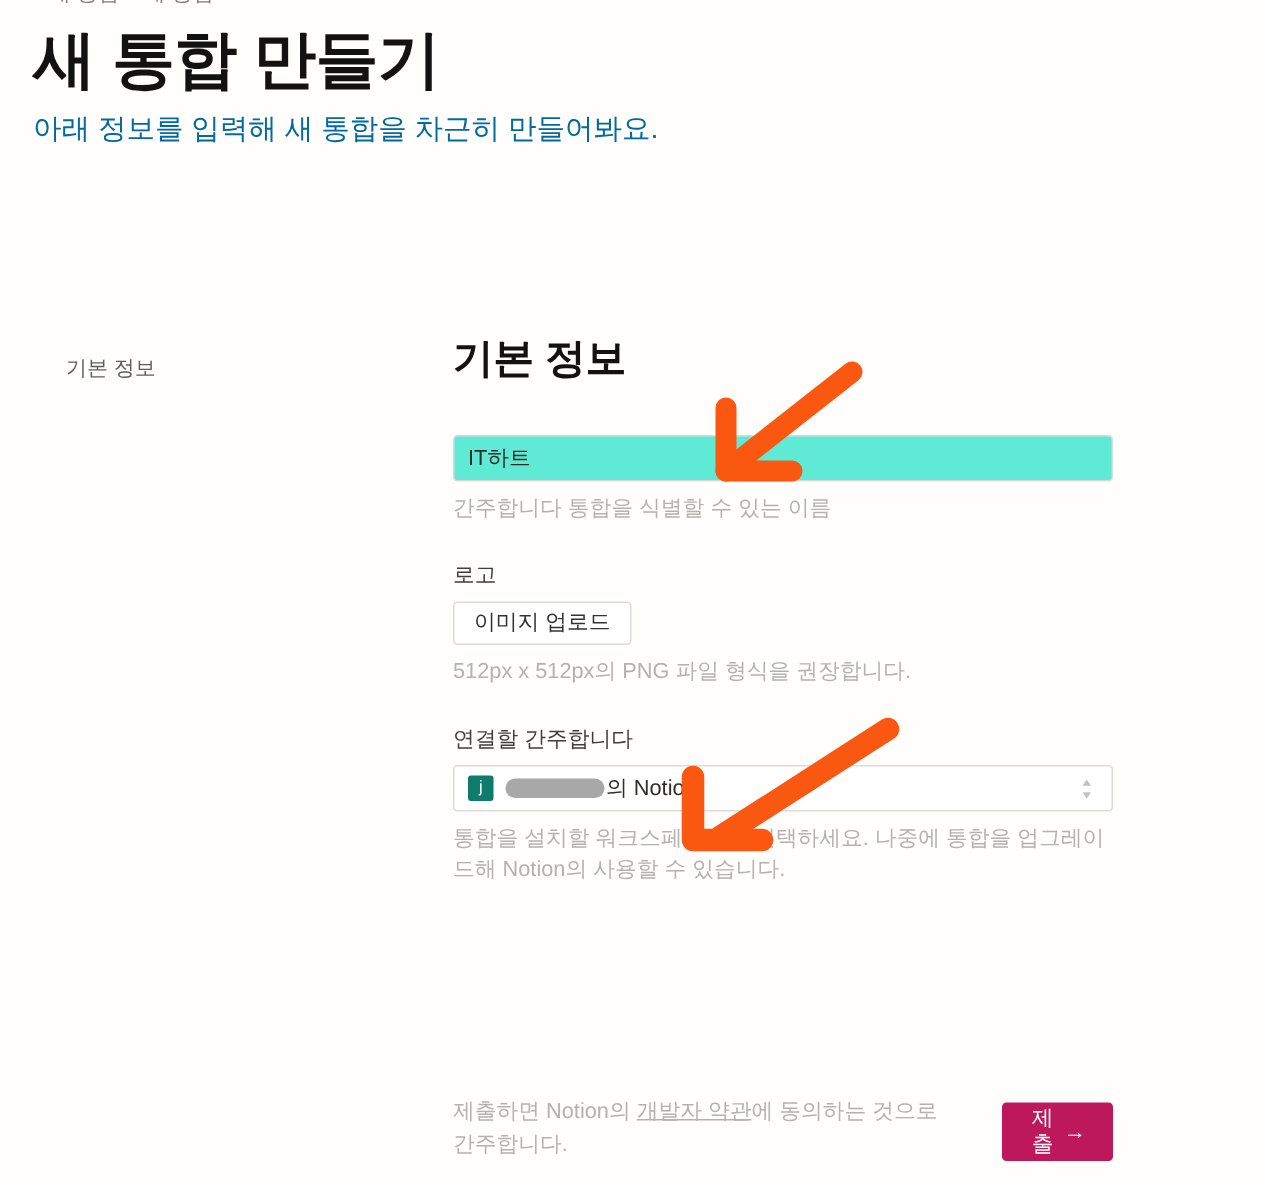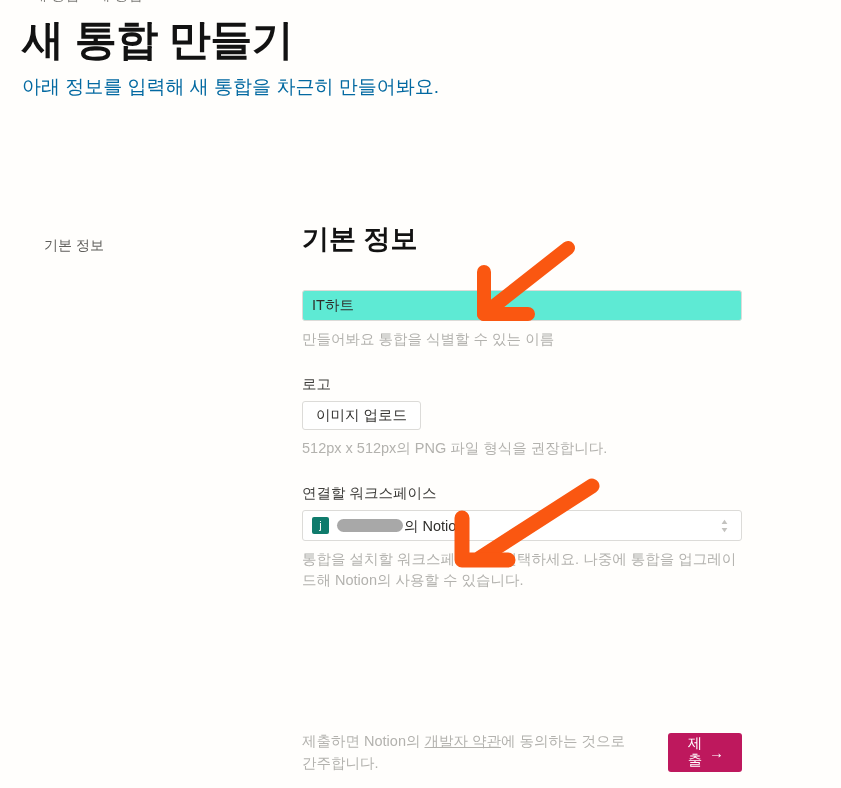--- a/index.html
+++ b/index.html
@@ -192,21 +192,21 @@
     color: #c3c2bf;
   }
 
   
   .footer {
     position: absolute;
     left: 302px;
     top: 730px;
     width: 440px;
     display: flex;
-    align-items: center;
+    align-items: flex-end;
     justify-content: space-between;
     gap: 12px;
   }
   .footer-note {
     font-size: 14.5px;
     line-height: 22px;
     color: #b3b2ae;
     width: 326px;
     margin-top: 0;
   }
@@ -280,31 +280,31 @@
       <span>기본 정보</span>
     </div>
   </nav>
 
   <div class="form-col">
 
     <h2 class="section-title">기본 정보</h2>
 
     <div class="field">
       <input class="text-input" type="text" value="IT하트" style="">
-      <div class="field-help">만들어봐요 통합을 식별할 수 있는 이름</div>
+      <div class="field-help">간주합니다 통합을 식별할 수 있는 이름</div>
     </div>
 
     <div class="field">
       <div class="field-label">로고</div>
       <button class="upload-button" type="button">이미지 업로드</button>
       <div class="field-help">512px x 512px의 PNG 파일 형식을 권장합니다.</div>
     </div>
 
     <div class="field">
-      <div class="field-label">연결할 워크스페이스</div>
+      <div class="field-label">연결할 간주합니다</div>
       <div class="select-wrap">
         <span class="ws-avatar">j</span>
         <span class="ws-name">
           <span class="ws-redaction"></span>
           <span>의 Notion</span>
         </span>
         <span class="select-chevrons">
           <svg viewBox="0 0 11 17" width="11" height="17" aria-hidden="true">
             <path d="M5.5 2.2 L8.4 6.4 L2.6 6.4 Z" fill="currentColor"></path>
             <path d="M5.5 14.8 L2.6 10.6 L8.4 10.6 Z" fill="currentColor"></path>

